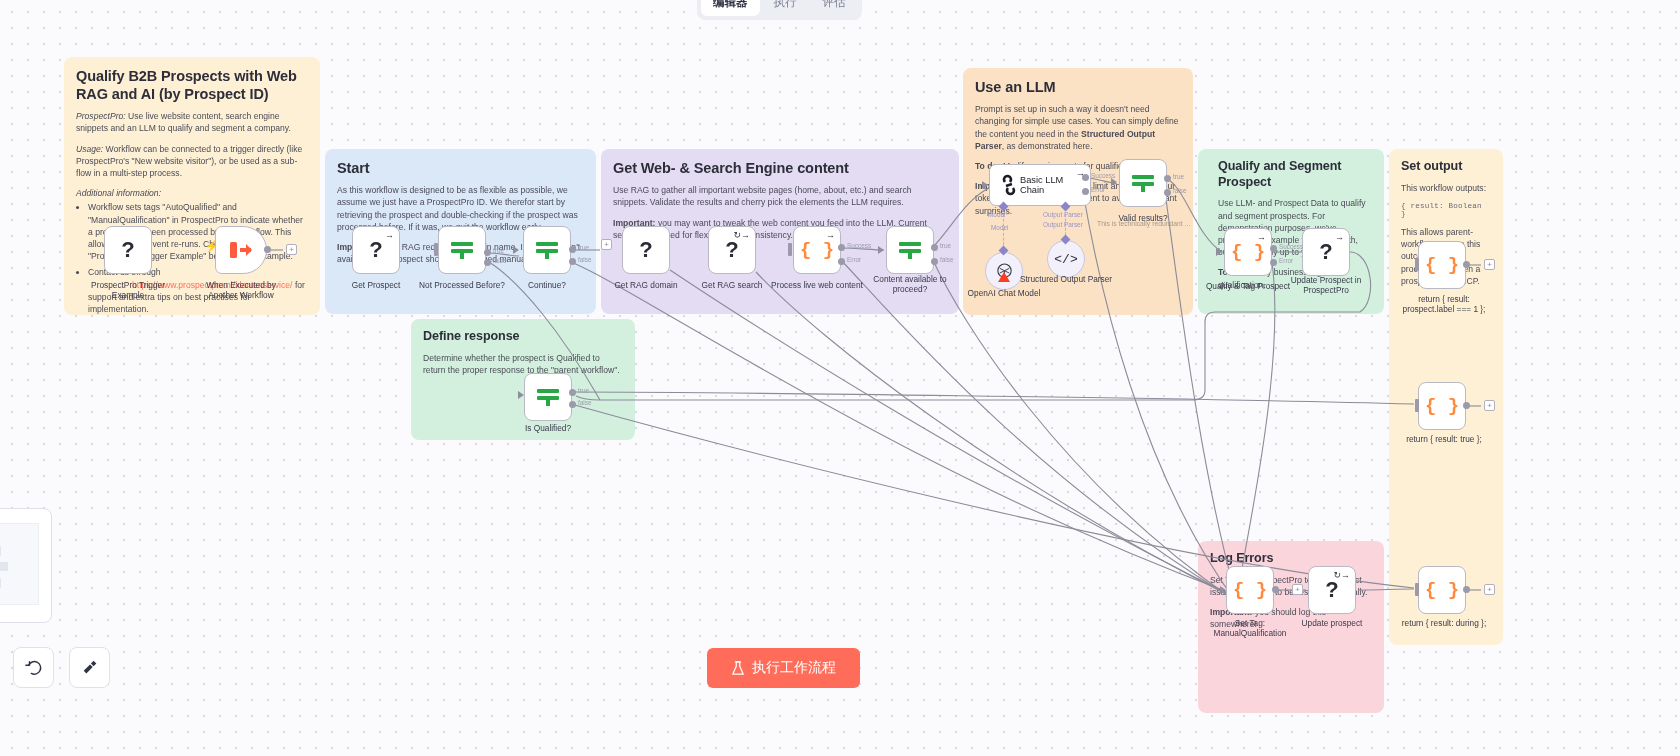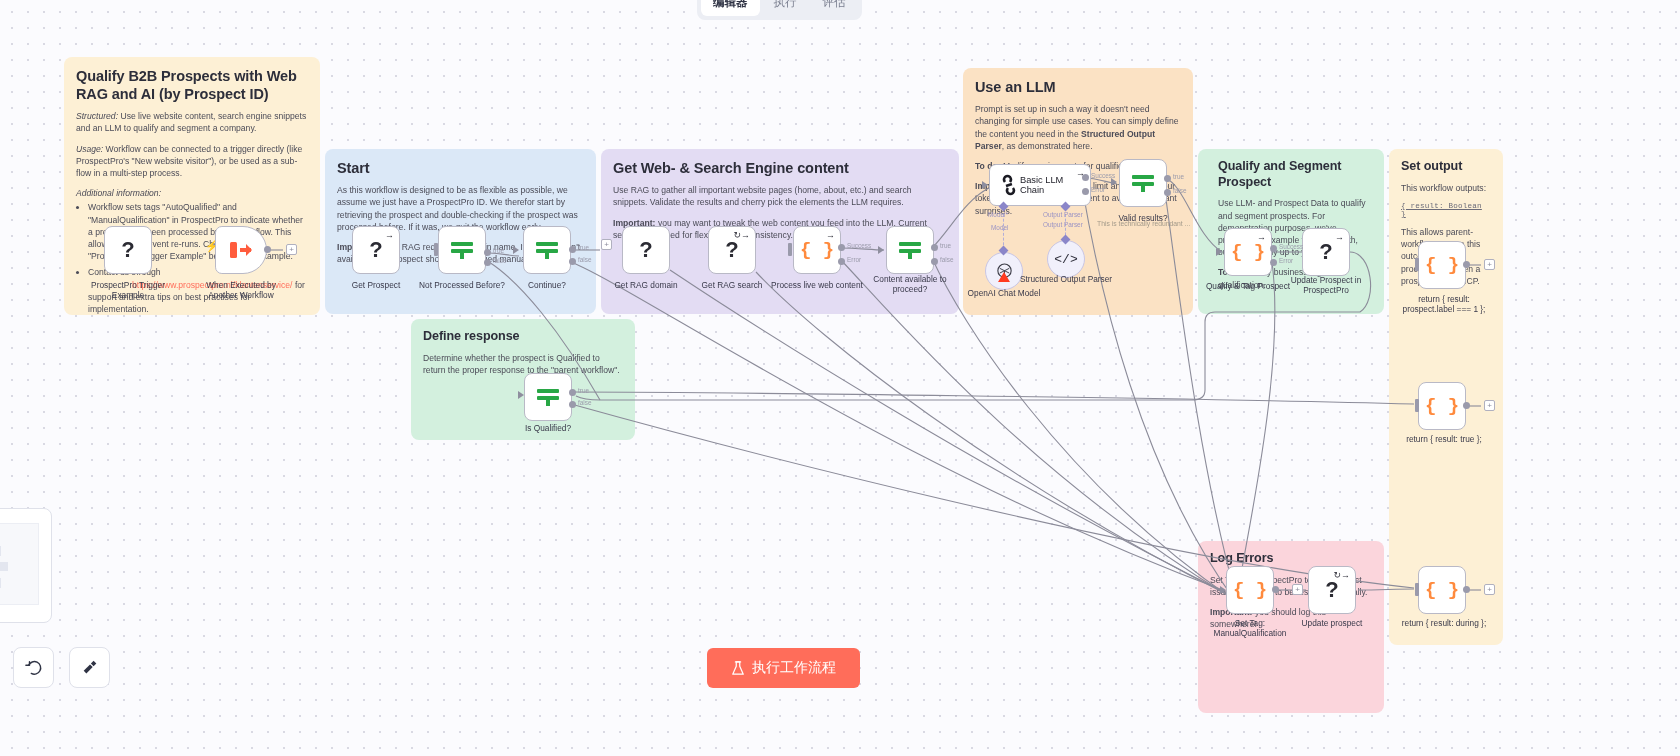--- a/index.html
+++ b/index.html
@@ -44,21 +44,20 @@
   .sticky b { font-weight: 700; }
   .sticky ul { margin: 2px 0 0 0; padding-left: 12px; }
   .sticky li { font-size: 8.6px; line-height: 1.42; color: #4b4b57; margin-bottom: 4px; }
   .sticky a { color: #ff6d5a; text-decoration: none; margin-left: 44px; }
   .codeline {
     font-family: "Liberation Mono", monospace;
     font-size: 7.6px;
     color: #6b6b78;
     letter-spacing: 0.2px;
     margin: 0 0 8px 0;
-    text-decoration: underline;
   }
 
   .s-yellow { background: #fdf0d5; }
   .s-blue   { background: #dbe8f7; }
   .s-purple { background: #e3dcf3; }
   .s-orange { background: #fbe2c4; }
   .s-green  { background: #d3f0de; }
   .s-pink   { background: #fbd5dc; }
 
   
@@ -268,21 +267,21 @@
 
     <path d="M571,250 C585,250 592,250 600,250"></path>
 
     <path d="M1464,265 L1481,265"></path>
     <path d="M1464,406 L1481,406"></path>
     <path d="M1464,590 L1481,590"></path>
   </svg>
 
   <div class="sticky s-yellow" style="left:64px; top:57px; width:256px; height:258px;">
     <h3>Qualify B2B Prospects with Web RAG and AI (by Prospect ID)</h3>
-    <p><em>Structured:</em><span> Use live website content, search engine snippets and an LLM to qualify and segment a company.</span></p>
+    <p><em>ProspectPro:</em><span> Use live website content, search engine snippets and an LLM to qualify and segment a company.</span></p>
     <p><em>Usage:</em><span> Workflow can be connected to a trigger directly (like ProspectPro's "New website visitor"), or be used as a sub-flow in a multi-step process.</span></p>
     <p style="margin-bottom:2px;"><em>Additional information:</em></p>
     <ul>
       <li>Workflow sets tags "AutoQualified" and "ManualQualification" in ProspectPro to indicate whether a prospect has been processed by this workflow. This allows you to prevent re-runs. Check out the "ProspectPro Trigger Example" below for an example.</li>
       <li><span>Contact us through </span><a href="#">https://www.prospectpro.nl/klantenservice/</a><span> for support and extra tips on best practises for implementation.</span></li>
     </ul>
   </div>
 
   <div class="node" style="left:104px; top:226px;">
     <span class="glyph">?</span>

